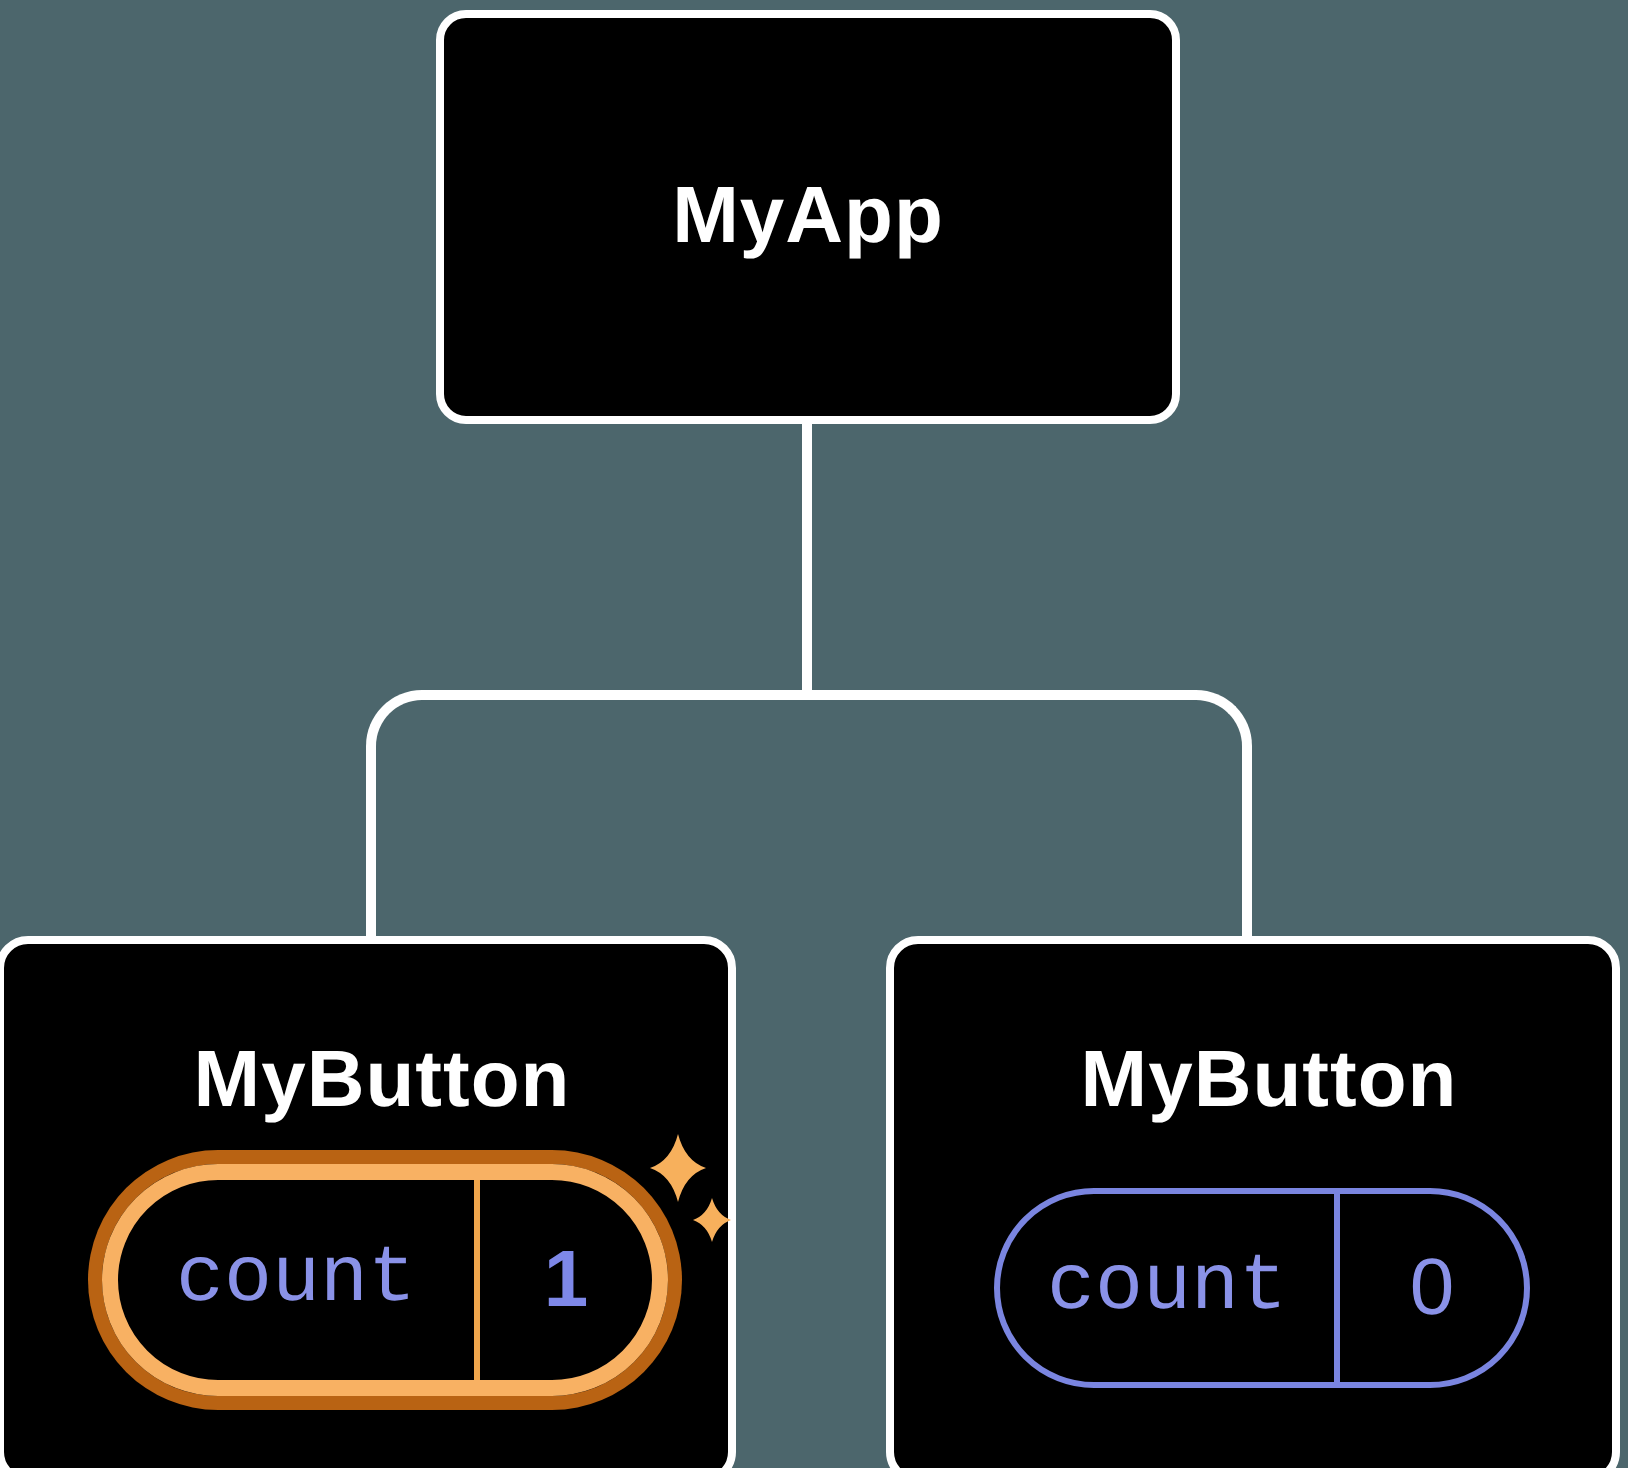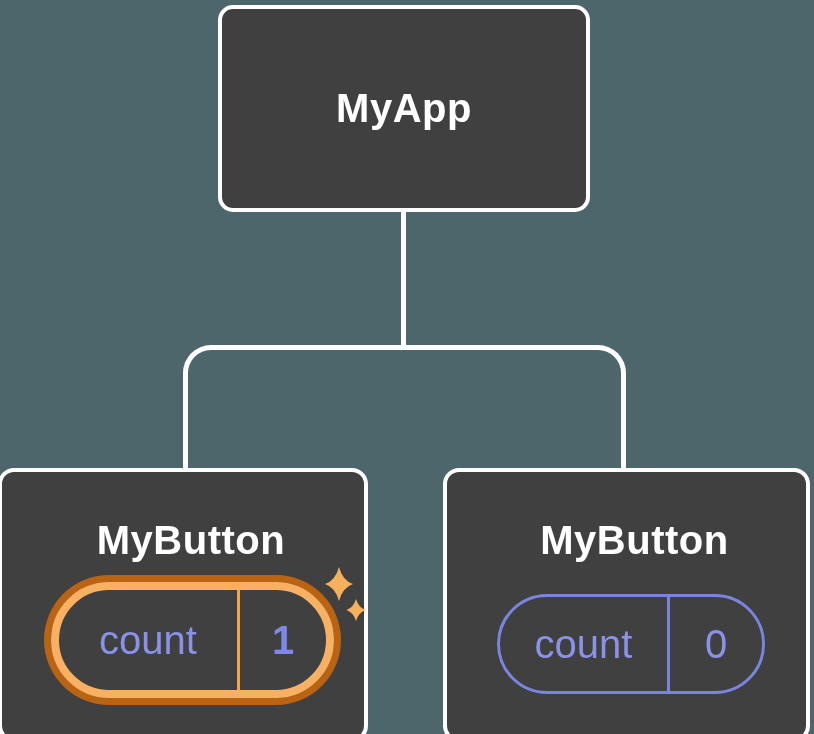--- a/index.html
+++ b/index.html
@@ -8,21 +8,21 @@
     font-family: "Liberation Sans", sans-serif;
   }
   .stage {
     position: relative;
     width: 814px; height: 734px;
     overflow: hidden;
     background: #4C666C;
   }
   .node {
     position: absolute;
-    background: #404040;
+    background: #000000;
     border: 4px solid #FFFFFF;
     box-sizing: border-box;
   }
   .node-root {
     left: 218px; top: 5px;
     width: 372px; height: 207px;
     border-radius: 15px;
     display: flex; align-items: center; justify-content: center;
   }
   .root-label {
@@ -58,21 +58,21 @@
   .pill {
     position: absolute;
     box-sizing: border-box;
     display: flex; align-items: stretch;
     background: transparent;
   }
   .key-section {
     flex: 1;
     display: flex; align-items: center; justify-content: center;
   }
-  .key-label { font-size: 40px; color: #8A92E8; }
+  .key-label { font-size: 40px; color: #8A92E8; font-family: Liberation Mono, monospace; }
   .value-section {
     display: flex; align-items: center; justify-content: center;
   }
   .value-label { font-size: 40px; color: #8A92E8; }
 
   
   .pill.highlighted {
     left: 49px; top: 110px;
     width: 283px; height: 116px;
     border: 8px solid #F8B163;

